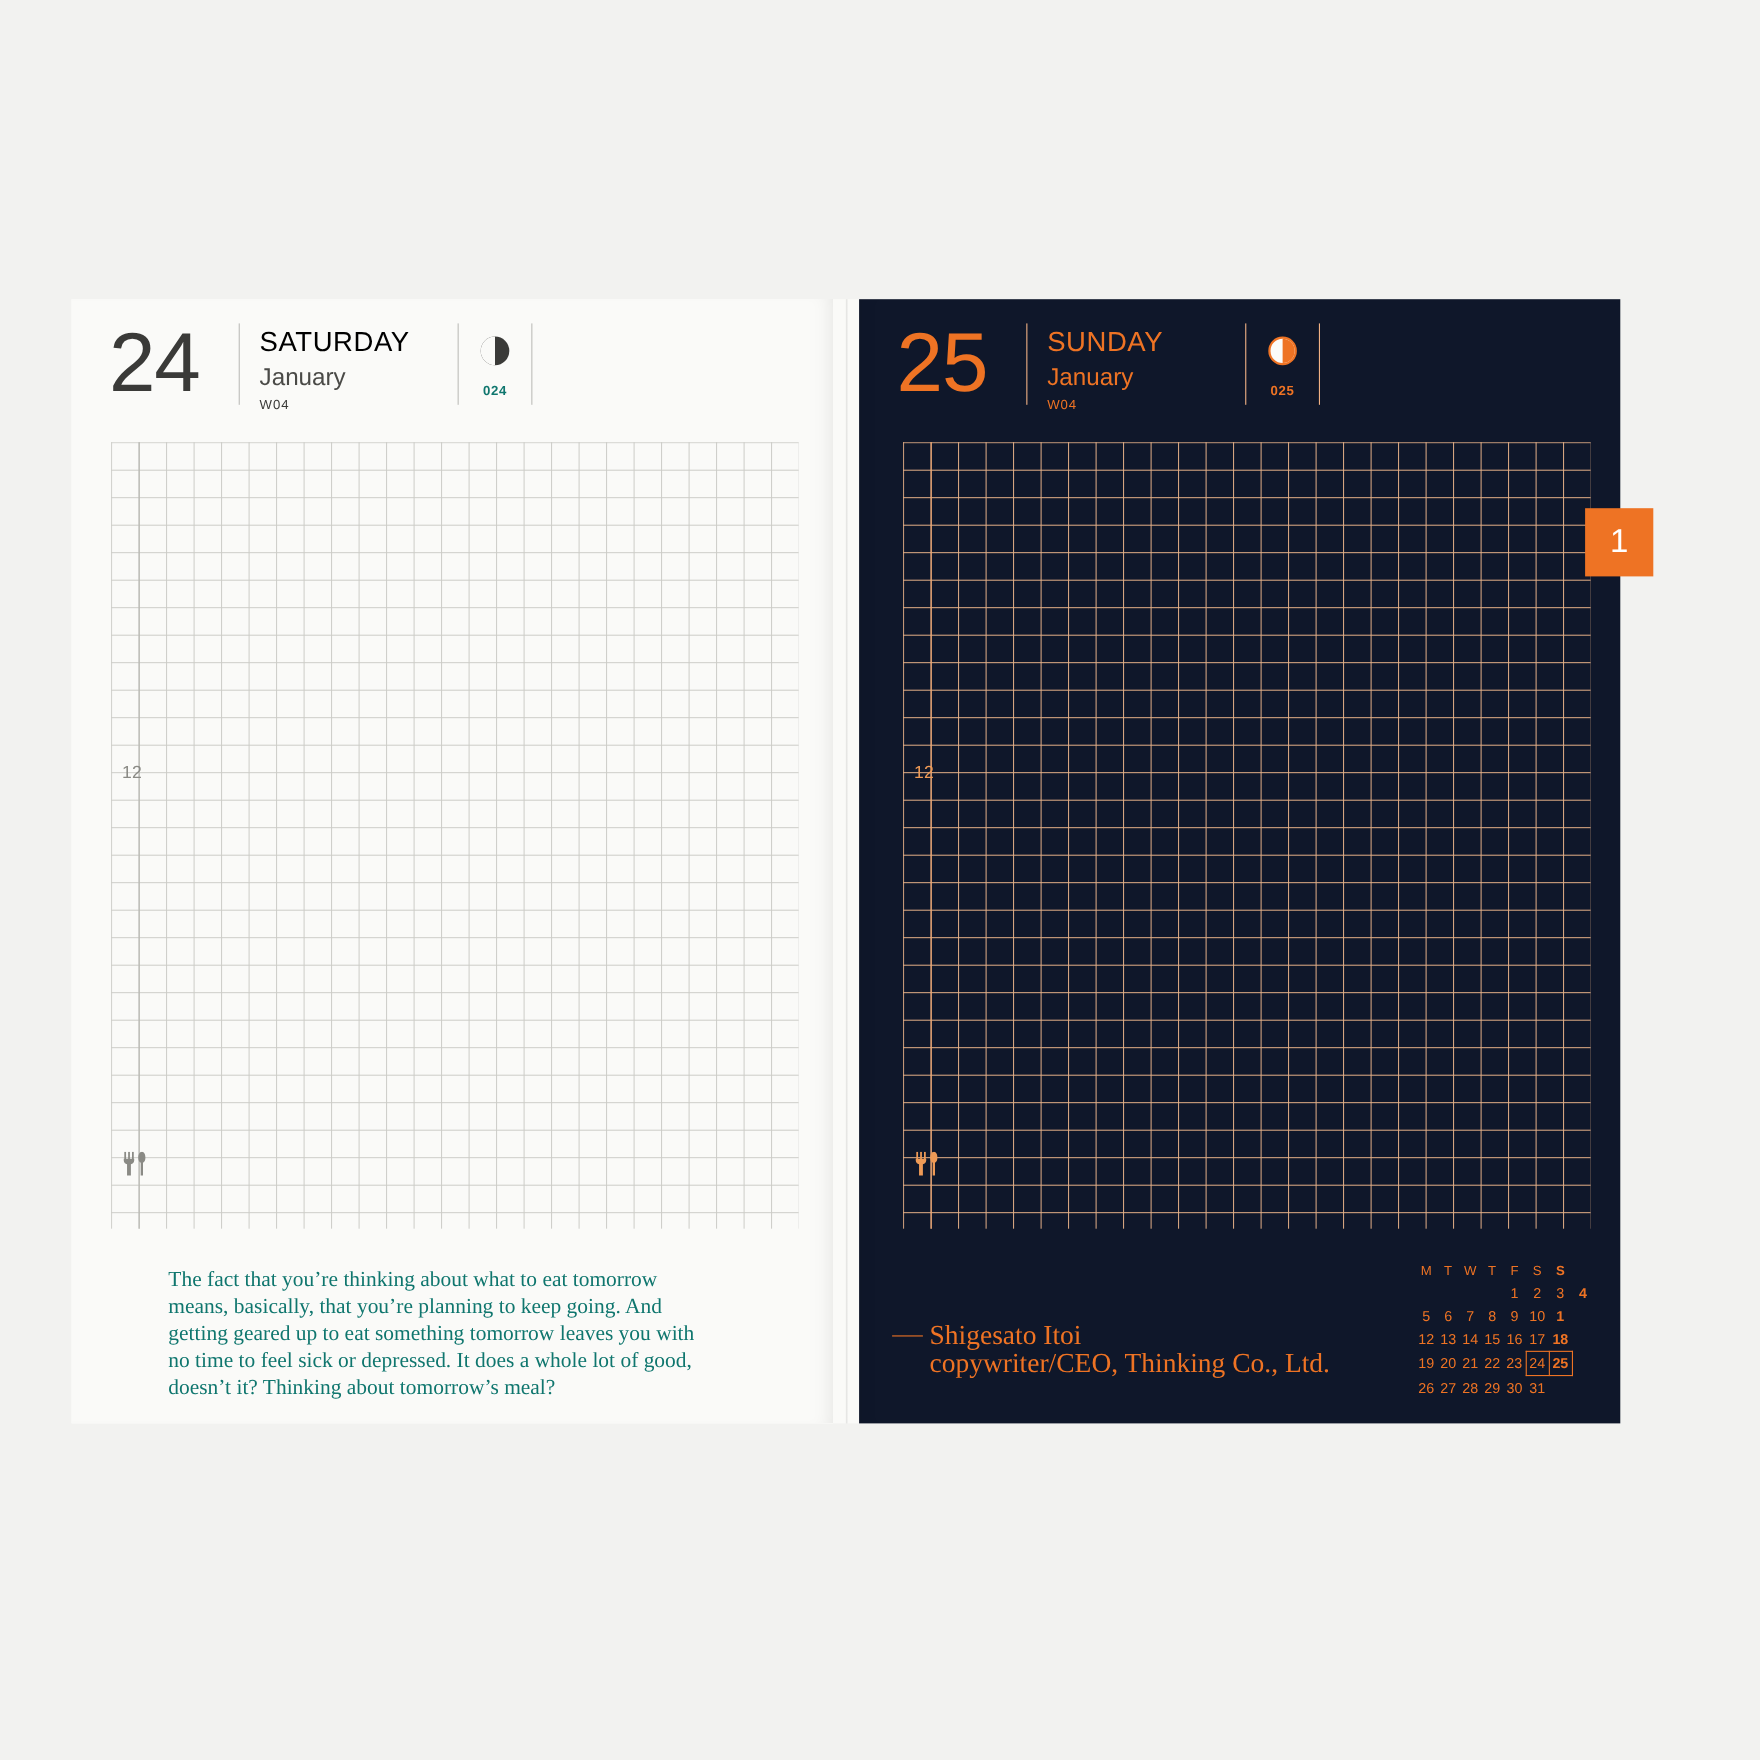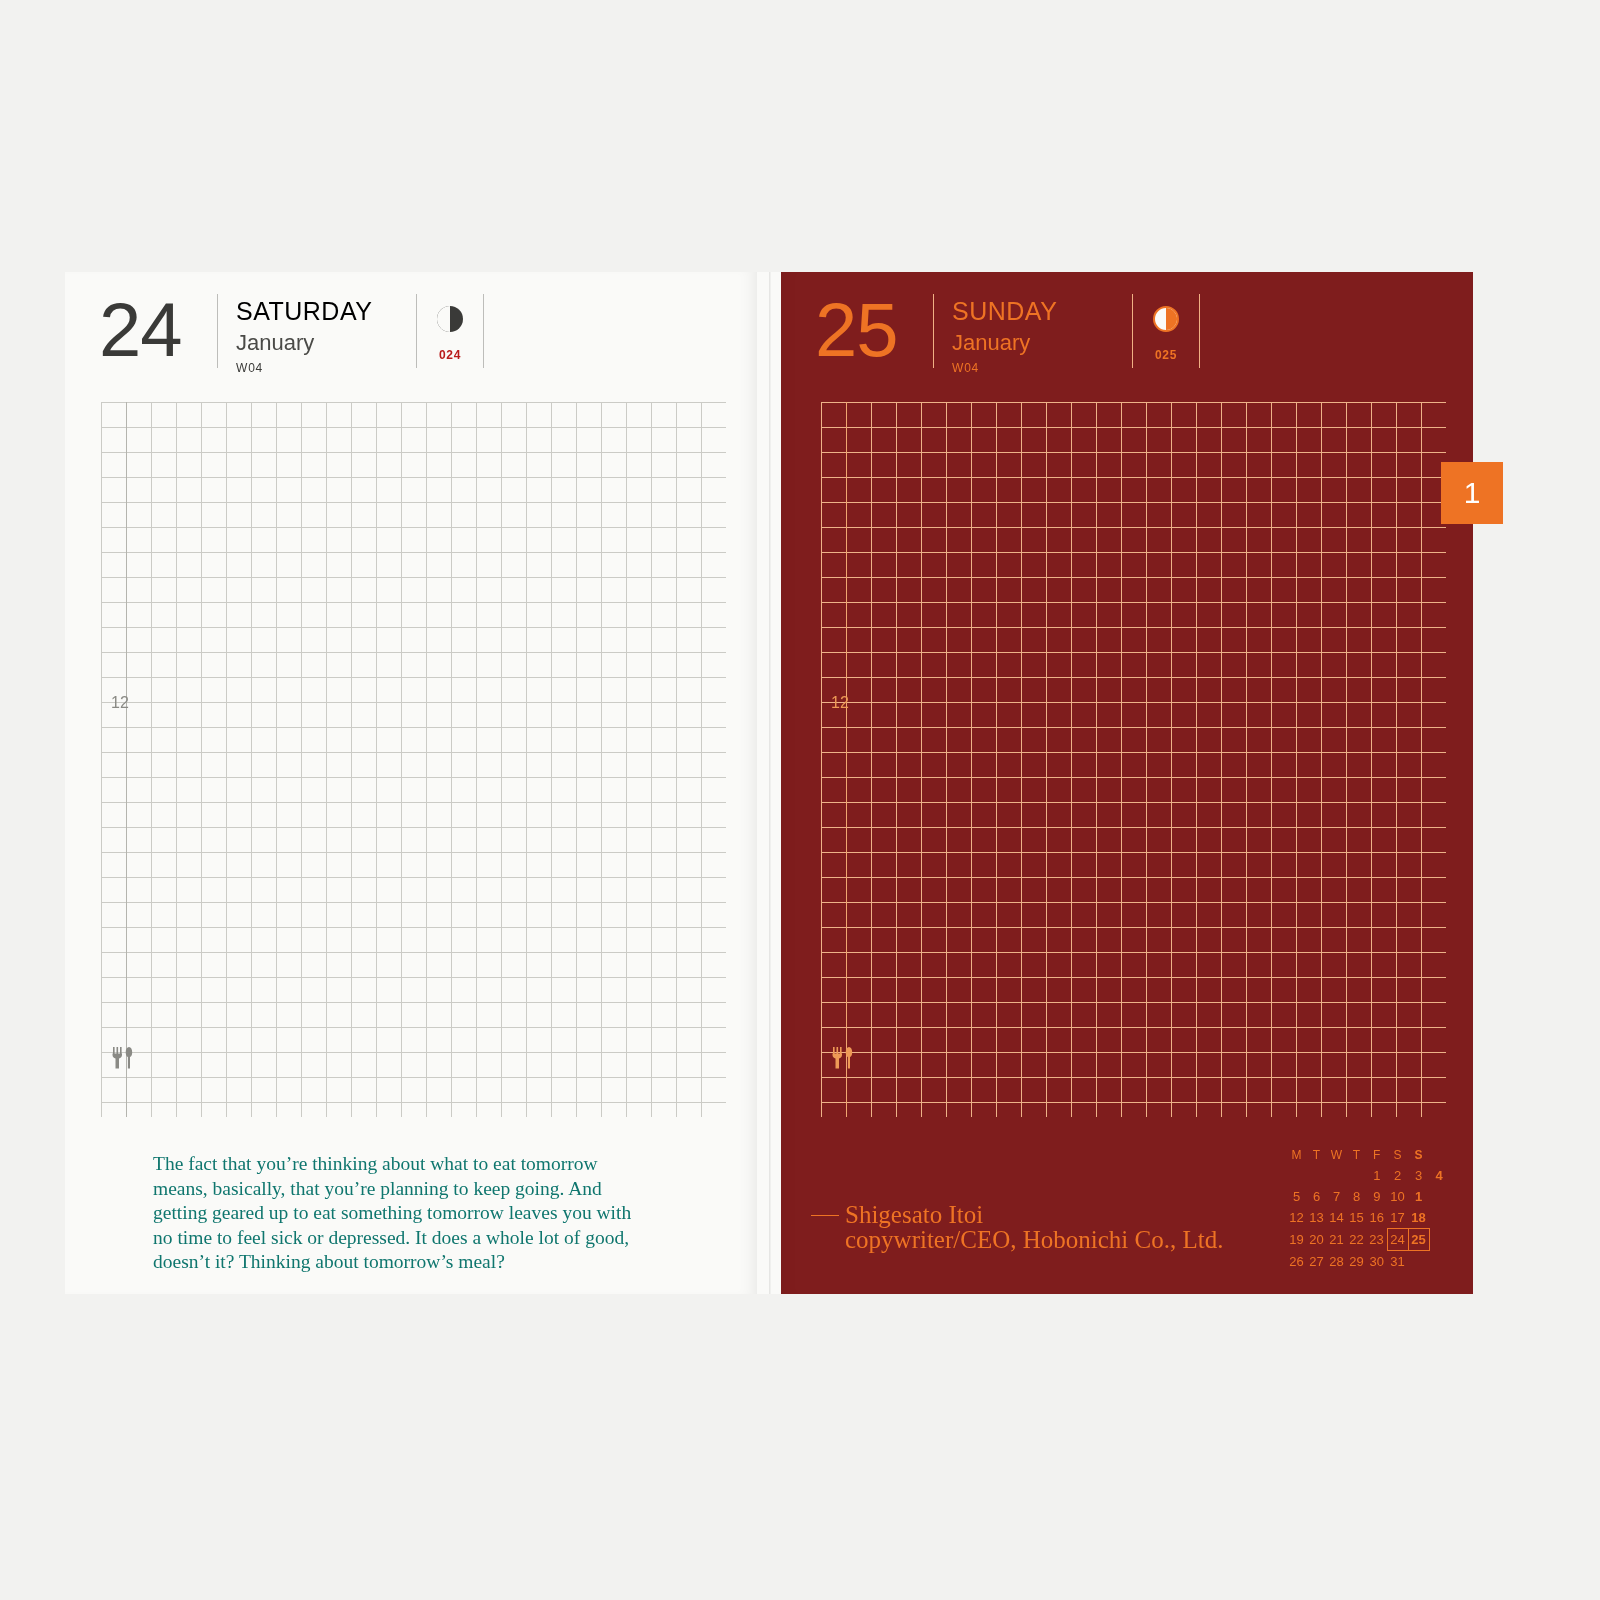--- a/index.html
+++ b/index.html
@@ -27,21 +27,21 @@
     position: relative;
     width: 704px;
     height: 1022px;
     box-sizing: border-box;
   }
   .page-left {
     background: #fafaf8;
     box-shadow: inset -14px 0 18px -14px rgba(0,0,0,0.10);
   }
   .page-right {
-    background: #7f1d1d;
+    background: #0f172a;
     box-shadow: inset 14px 0 18px -14px rgba(0,0,0,0.07);
     margin-left: 24px;
   }
   .gutter {
     position: absolute;
     left: 704px;
     top: 0;
     width: 2px;
     height: 1022px;
     background: linear-gradient(to right, rgba(0,0,0,0.10), rgba(0,0,0,0.02));
@@ -151,21 +151,21 @@
     position: absolute;
     right: 0; top: 0;
     width: 11px; height: 22px;
     background: #ee7324;
     border-radius: 0 11px 11px 0;
   }
   .dayidx {
     font-size: 12px;
     font-weight: bold;
     letter-spacing: 0.6px;
-    color: #b91c1c;
+    color: #0f766e;
     margin-top: 16px;
   }
   .page-right .dayidx { color: #ee7324; }
 
   
   .gridwrap {
     position: absolute;
     left: 36px;
     top: 130px;
     width: 625px;
@@ -367,21 +367,21 @@
             <path d="M20 0c2 0 3.2 2.4 3.2 5.4 0 2.3-.9 4-2.2 4.6V21.6h-2.1V10c-1.3-.6-2.2-2.3-2.2-4.6C16.7 2.4 18 0 20 0z"></path>
           </g>
         </svg>
       </div>
     </div>
 
     <div class="attrib">
       <div>
         <span class="dash"></span><span>Shigesato Itoi</span>
       </div>
-      <div style="padding-left:34px">copywriter/CEO, Hobonichi Co., Ltd.</div>
+      <div style="padding-left:34px">copywriter/CEO, Thinking Co., Ltd.</div>
     </div>
 
     <div class="minical">
       <table>
         <thead>
           <tr>
             <th>M</th>
             <th>T</th>
             <th>W</th>
             <th>T</th>

